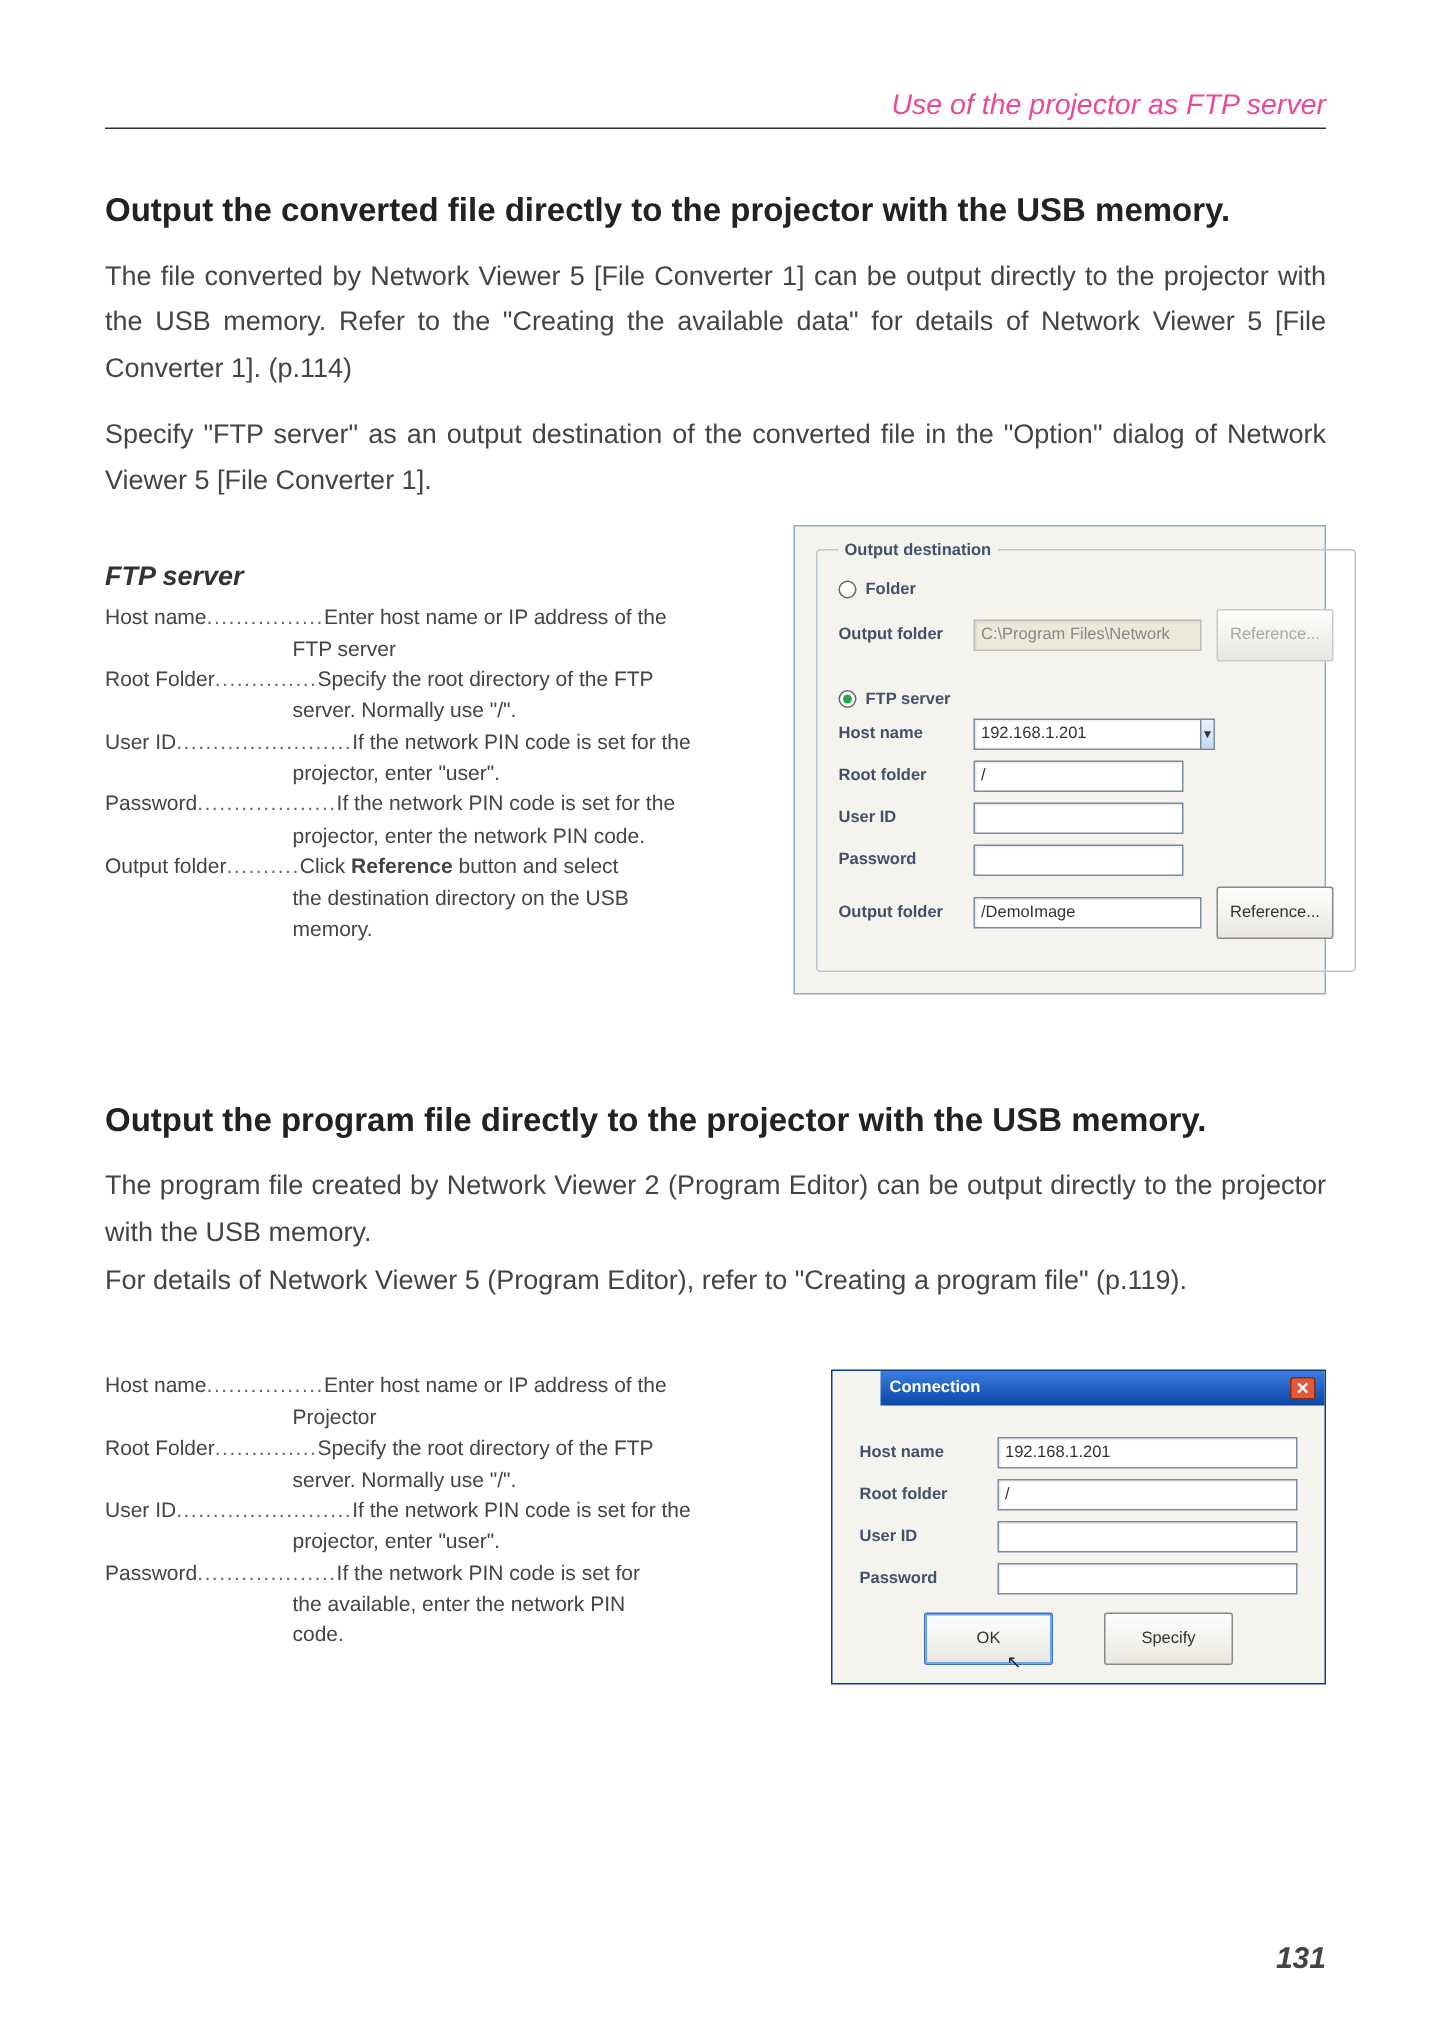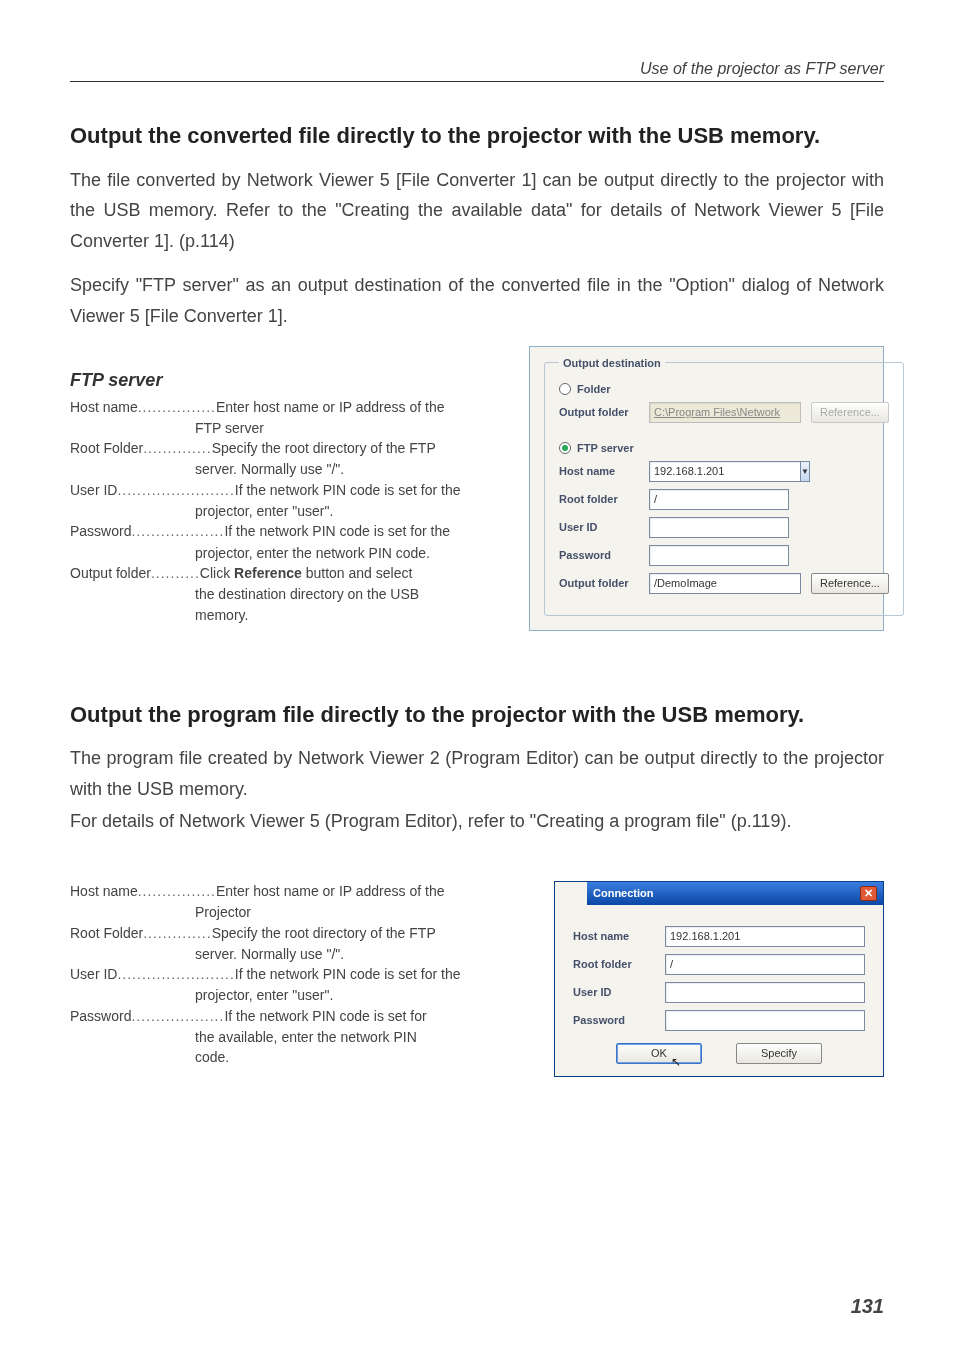--- a/index.html
+++ b/index.html
@@ -8,22 +8,22 @@
     height: 1350px;
     background: #fff;
     font-family: "Segoe UI", Arial, sans-serif;
     color: #333;
     position: relative;
     padding: 60px 70px 40px 70px;
   }
   .header-right {
     text-align: right;
     font-style: italic;
-    font-size: 16px;
-    color: #404040;
+    font-size: 19px;
+    color: #ec4899;
     border-bottom: 1px solid #333;
     padding-bottom: 3px;
     margin-bottom: 40px;
   }
   h2.section-title {
     font-size: 22px;
     font-weight: 700;
     color: #222;
     margin-bottom: 14px;
     line-height: 1.3;
@@ -105,31 +105,31 @@
   .dlg-input {
     flex: 1;
     border: 1px solid #7a8aa0;
     background: #fff;
     height: 21px;
     padding: 0 4px;
     font-size: 11px;
     color: #333;
     box-shadow: inset 1px 1px 1px rgba(0,0,0,0.08);
   }
-  .dlg-input.disabled { background:#ece9d8; color:#888; border-color:#bdbdbd;text-decoration:underline;}
+  .dlg-input.disabled { background:#ece9d8; color:#888; border-color:#bdbdbd;}
   .dlg-btn {
     border: 1px solid #888;
     background: linear-gradient(#fefefe,#e8e6df);
     font-size: 11px;
     padding: 2px 8px;
     color: #333;
     border-radius: 2px;
     min-width: 76px;
     text-align:center;
-    height:21px;
+    height:35px;
   }
   .dlg-btn.disabled { color:#a9a9a9; border-color:#c9c9c9;}
   .dlg-combo {
     display:flex; flex:1; max-width:140px;
   }
   .dlg-combo .dlg-input{ border-right:none;}
   .dlg-combo .caret{
     width:17px;height:21px;border:1px solid #7a8aa0;background:linear-gradient(#eaf1fb,#c6d8ee);
     display:flex;align-items:center;justify-content:center;font-size:8px;color:#333;
   }

